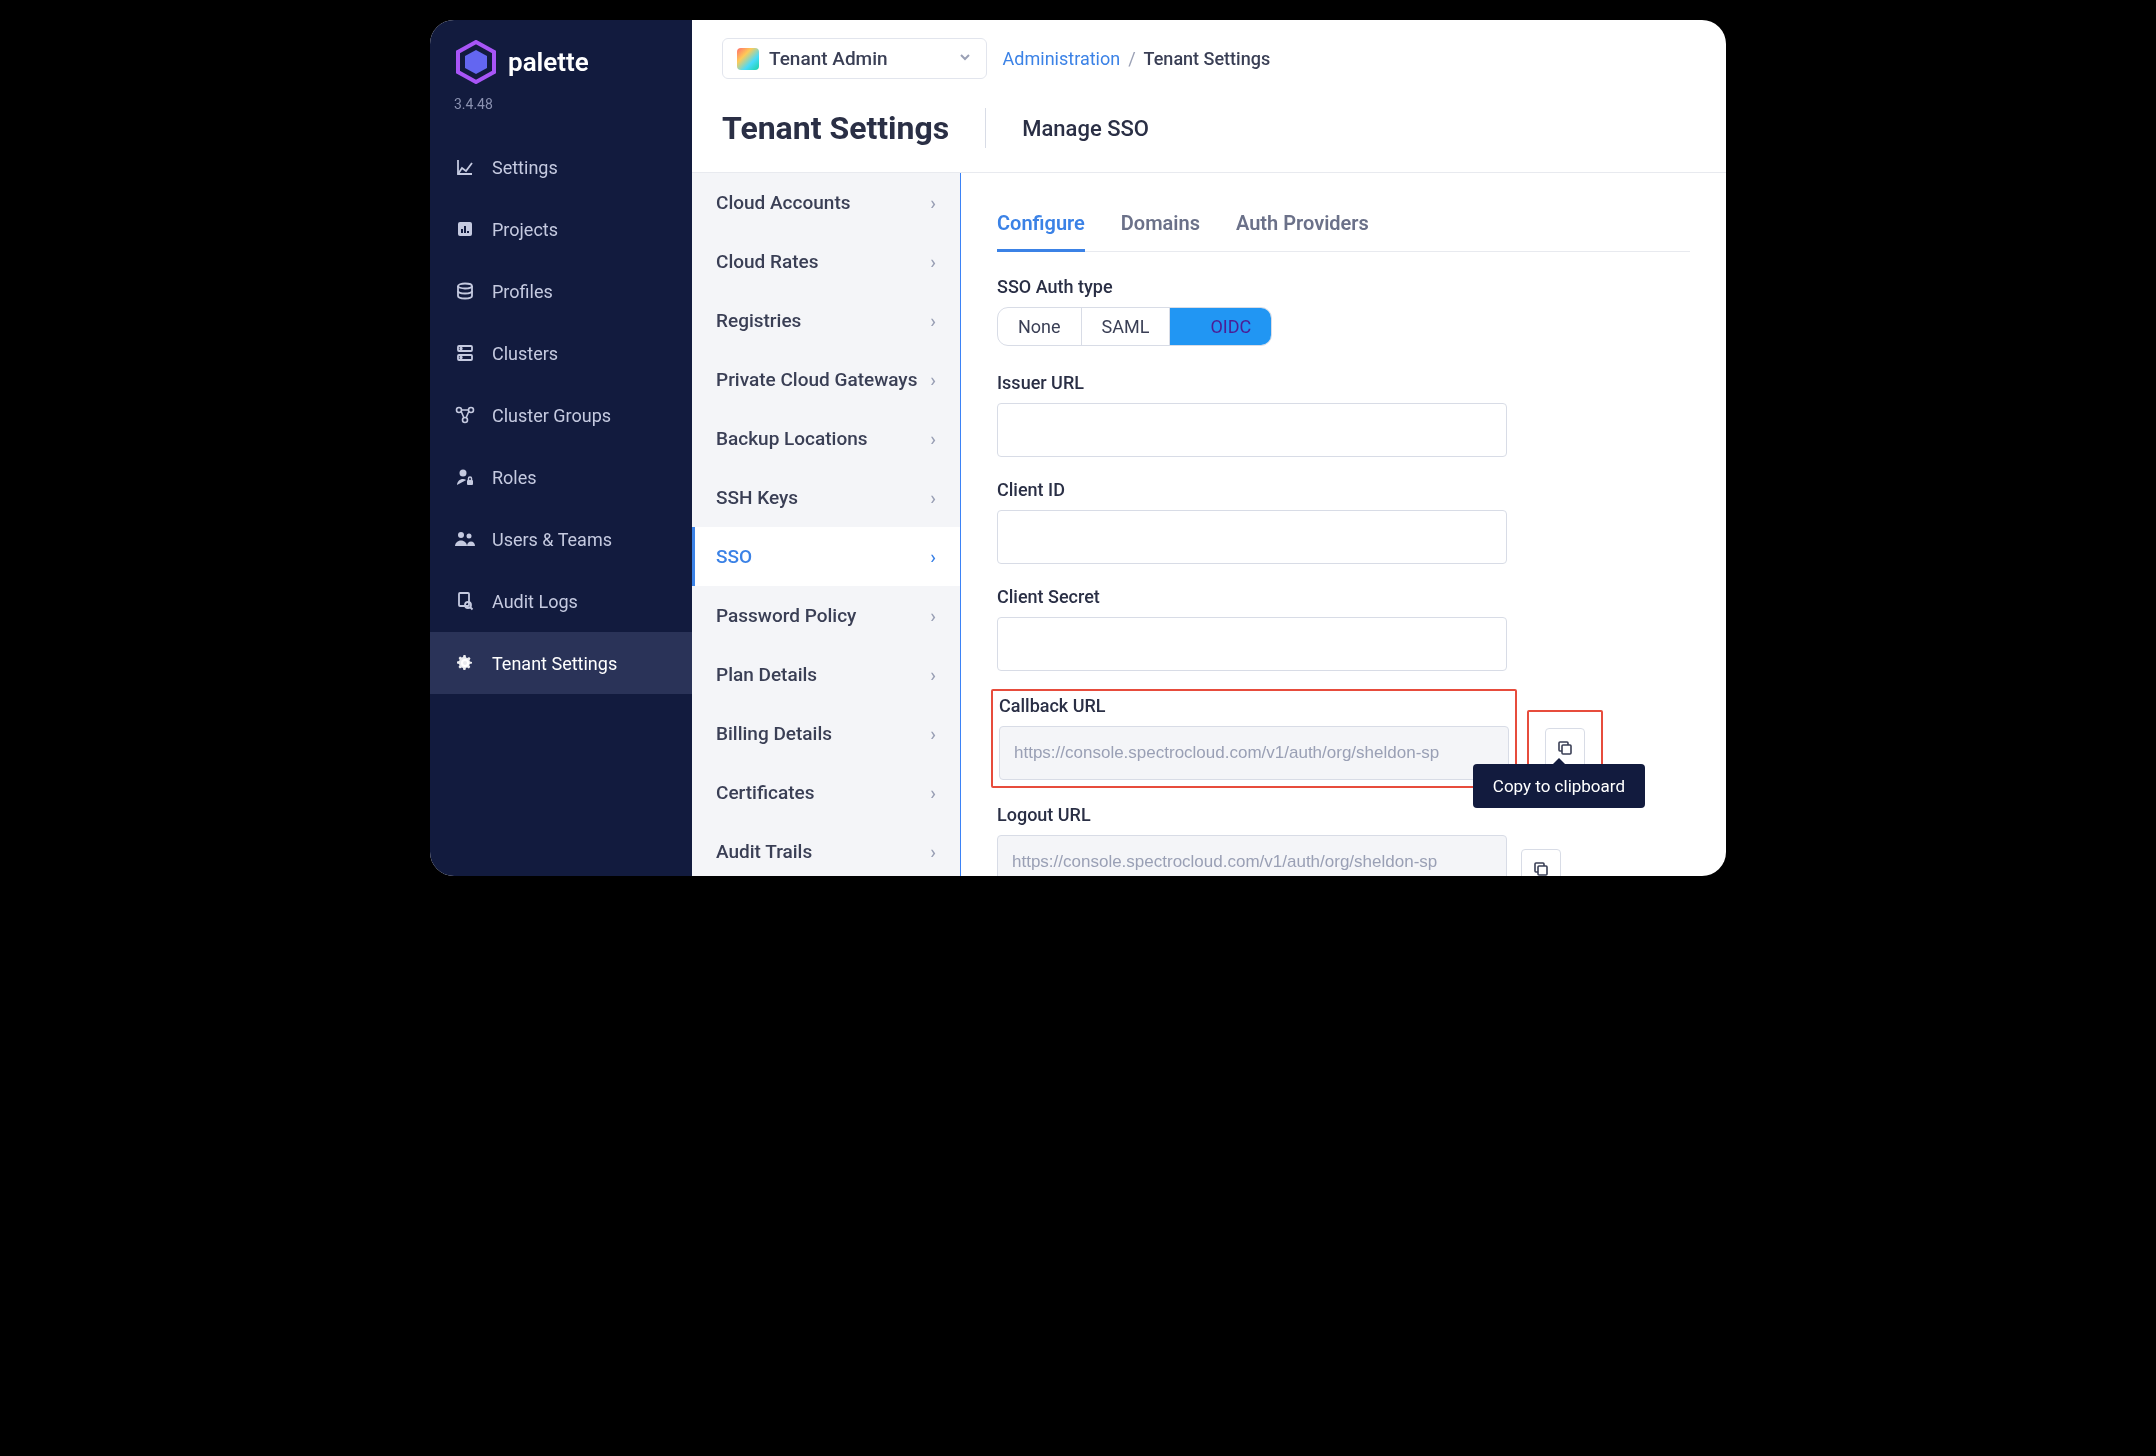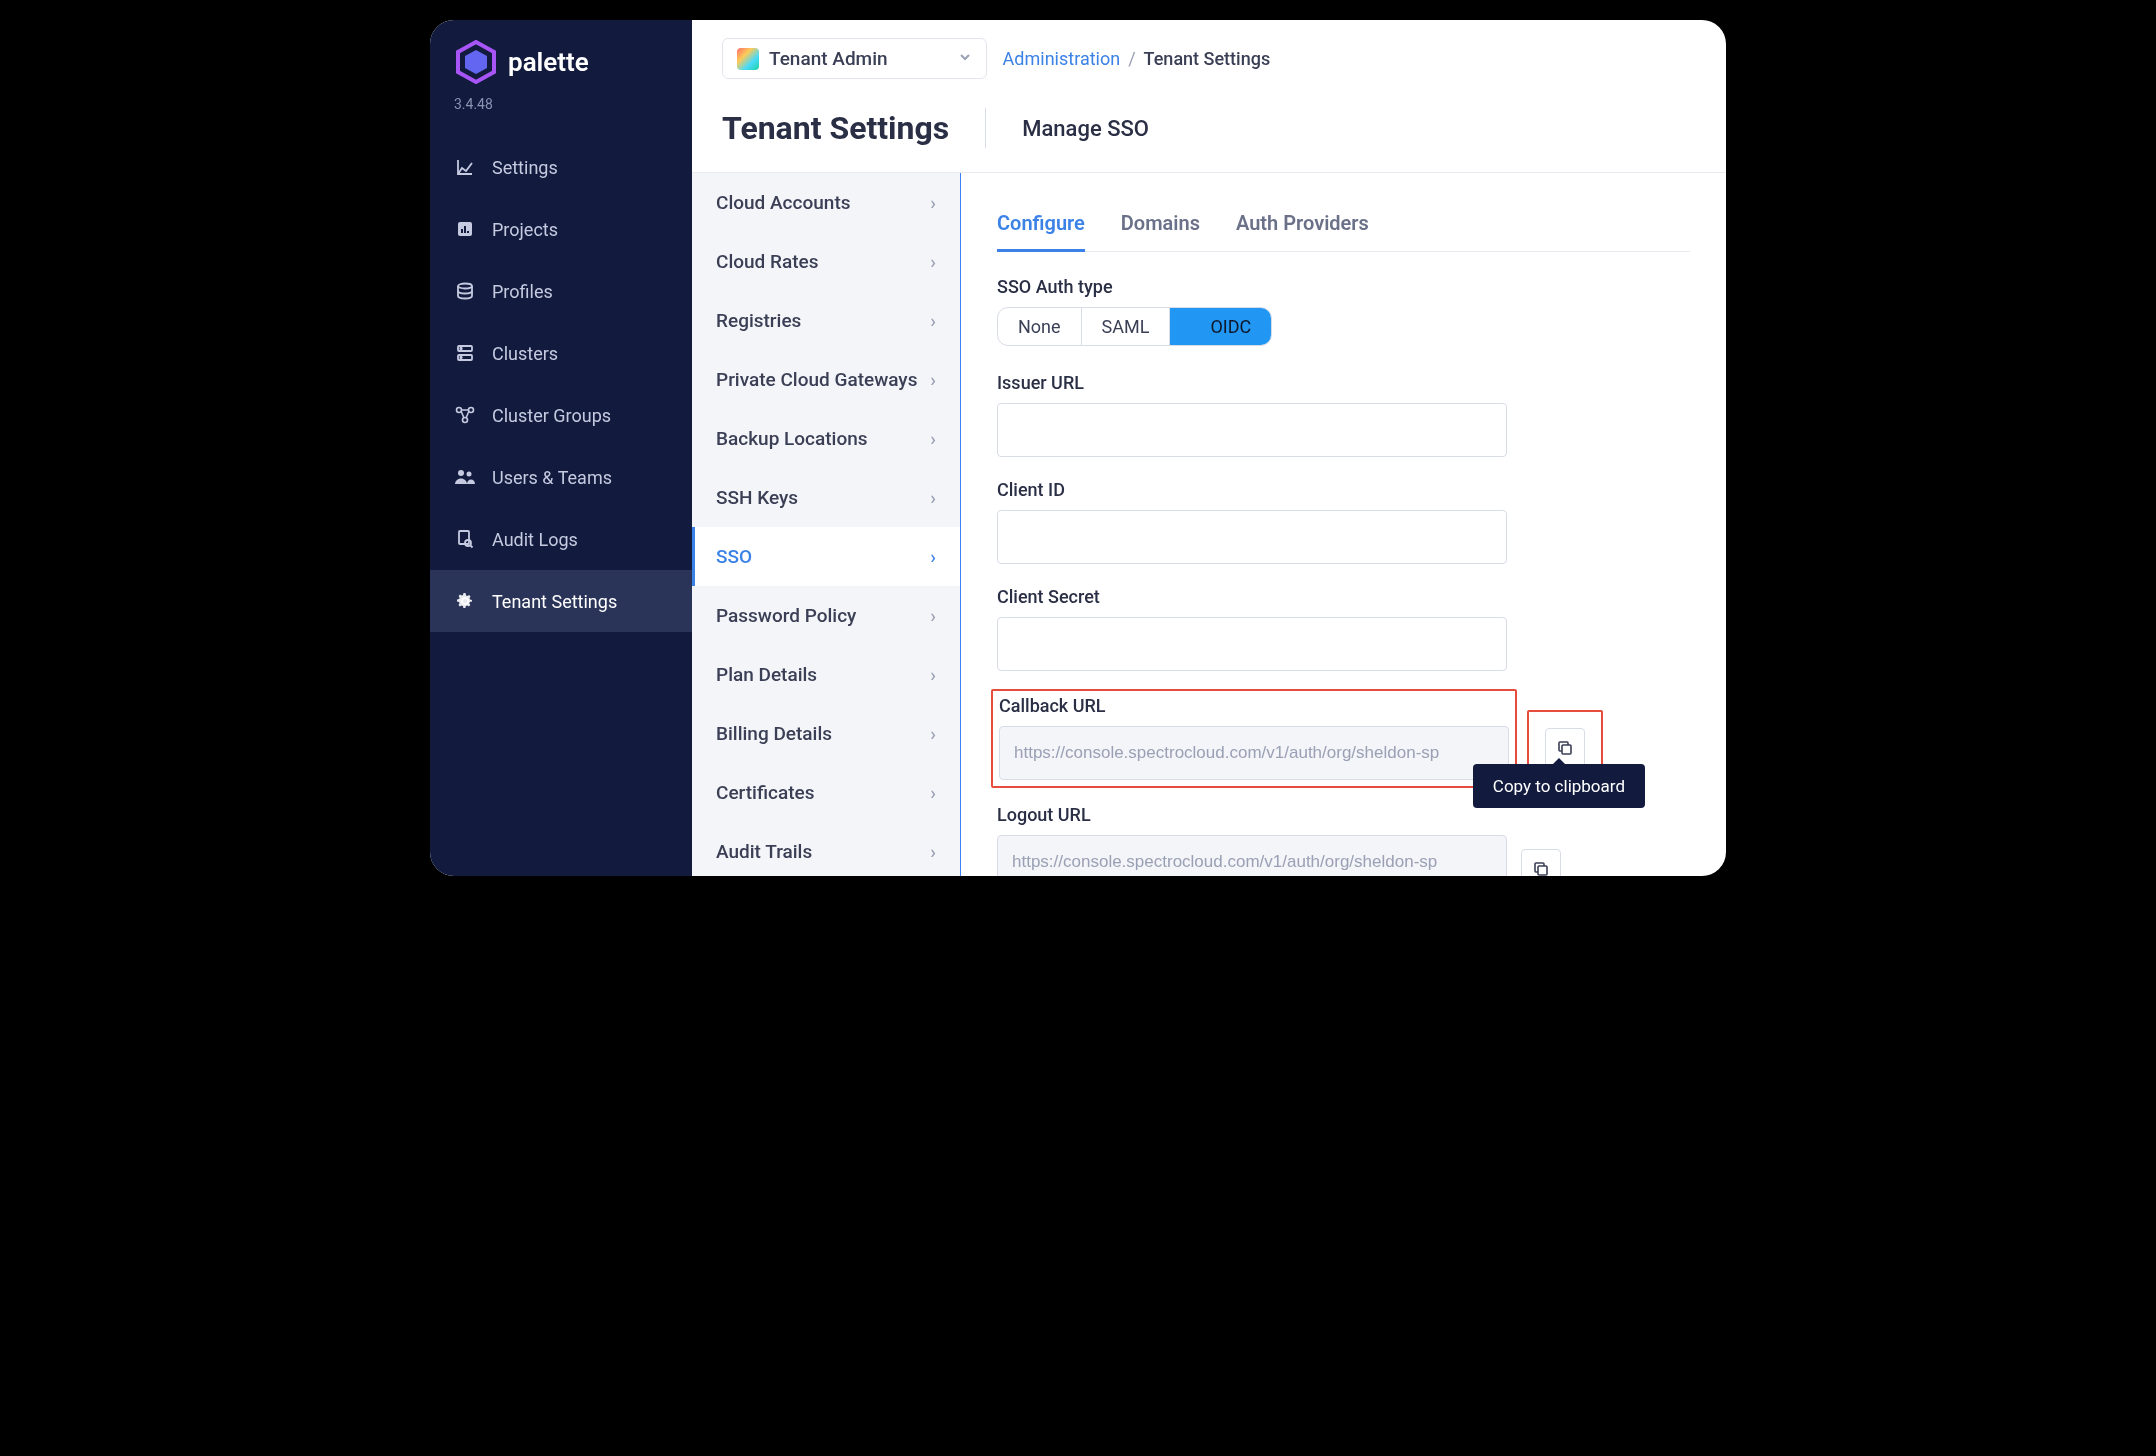--- a/index.html
+++ b/index.html
@@ -227,21 +227,21 @@
 .radio-btn {
   padding: 8px 20px;
   font-size: 18px;
   color: #3a3f55;
   cursor: pointer;
   border-right: 1px solid #d8dce6;
 }
 .radio-btn:last-child { border-right: none; }
 .radio-btn.active {
   background: #2196f3;
-  color: #0f172a;
+  color: #4c1d95;
   padding-left: 40px;
 }
 .form-field {
   margin-bottom: 22px;
 }
 .text-input {
   width: 510px;
   height: 54px;
   border: 1px solid #d8dce6;
   border-radius: 4px;
@@ -373,20 +373,31 @@
       <div class="nav-item">
         <span class="nav-icon">
             <svg width="22" height="20" viewBox="0 0 22 20" fill="none" stroke="#c5cae0" stroke-width="1.6">
               <circle cx="5" cy="5" r="2.5"></circle>
               <circle cx="17" cy="5" r="2.5"></circle>
               <circle cx="11" cy="15" r="2.5"></circle>
               <path d="M7 6l3 7M15 6l-3 7M7.5 5h7"></path>
             </svg>
           </span>
         <span>Cluster Groups</span>
+      </div>
+      <div class="nav-item">
+        <span class="nav-icon">
+            <svg width="20" height="20" viewBox="0 0 20 20" fill="#c5cae0">
+              <circle cx="8" cy="6" r="3.5"></circle>
+              <path d="M2 18c0-3.3 2.7-6 6-6 1.2 0 2.3.4 3.2 1"></path>
+              <rect x="12" y="13" width="6" height="5" rx="1"></rect>
+              <path d="M13.5 13v-1.5a1.5 1.5 0 013 0V13" fill="none" stroke="#c5cae0" stroke-width="1.5"></path>
+            </svg>
+          </span>
+        <span>Roles</span>
       </div>
       <div class="nav-item">
         <span class="nav-icon">
             <svg width="22" height="20" viewBox="0 0 22 20" fill="#c5cae0">
               <circle cx="7" cy="6" r="3"></circle>
               <circle cx="15" cy="7" r="2.5"></circle>
               <path d="M1 17c0-3 2.7-5.5 6-5.5s6 2.5 6 5.5"></path>
               <path d="M13 17c0-2.5 1.8-4.5 4-4.5s4 2 4 4.5"></path>
             </svg>
           </span>

